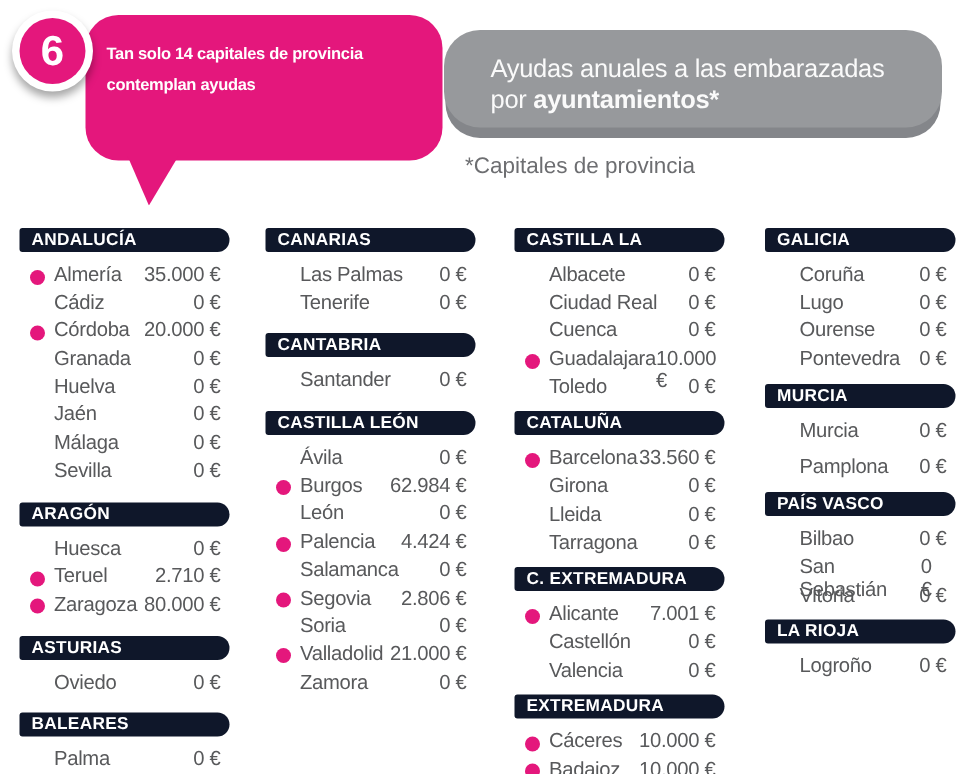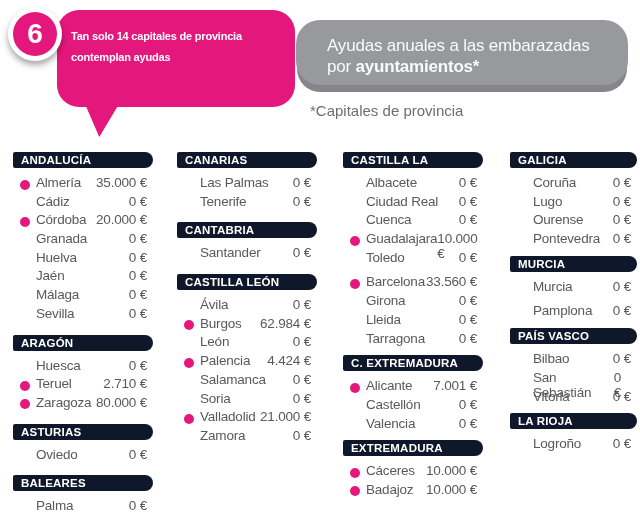--- a/index.html
+++ b/index.html
@@ -197,20 +197,25 @@
       <div class="row">
         <span class="dot"></span>
         <span class="city">Palencia</span>
         <span class="value">4.424 €</span>
       </div>
       <div class="row">
         <span class="city">Salamanca</span>
         <span class="value">0 €</span>
       </div>
       <div class="row">
+        <span class="dot"></span>
+        <span class="city">Segovia</span>
+        <span class="value">2.806 €</span>
+      </div>
+      <div class="row">
         <span class="city">Soria</span>
         <span class="value">0 €</span>
       </div>
       <div class="row">
         <span class="dot"></span>
         <span class="city">Valladolid</span>
         <span class="value">21.000 €</span>
       </div>
       <div class="row">
         <span class="city">Zamora</span>
@@ -237,20 +242,21 @@
         <span class="dot"></span>
         <span class="city">Guadalajara</span>
         <span class="value">10.000 €</span>
       </div>
       <div class="row">
         <span class="city">Toledo</span>
         <span class="value">0 €</span>
       </div>
     </div>
     <div class="section">
+      <div class="region-header">CATALUÑA</div>
       <div class="row">
         <span class="dot"></span>
         <span class="city">Barcelona</span>
         <span class="value">33.560 €</span>
       </div>
       <div class="row">
         <span class="city">Girona</span>
         <span class="value">0 €</span>
       </div>
       <div class="row">

